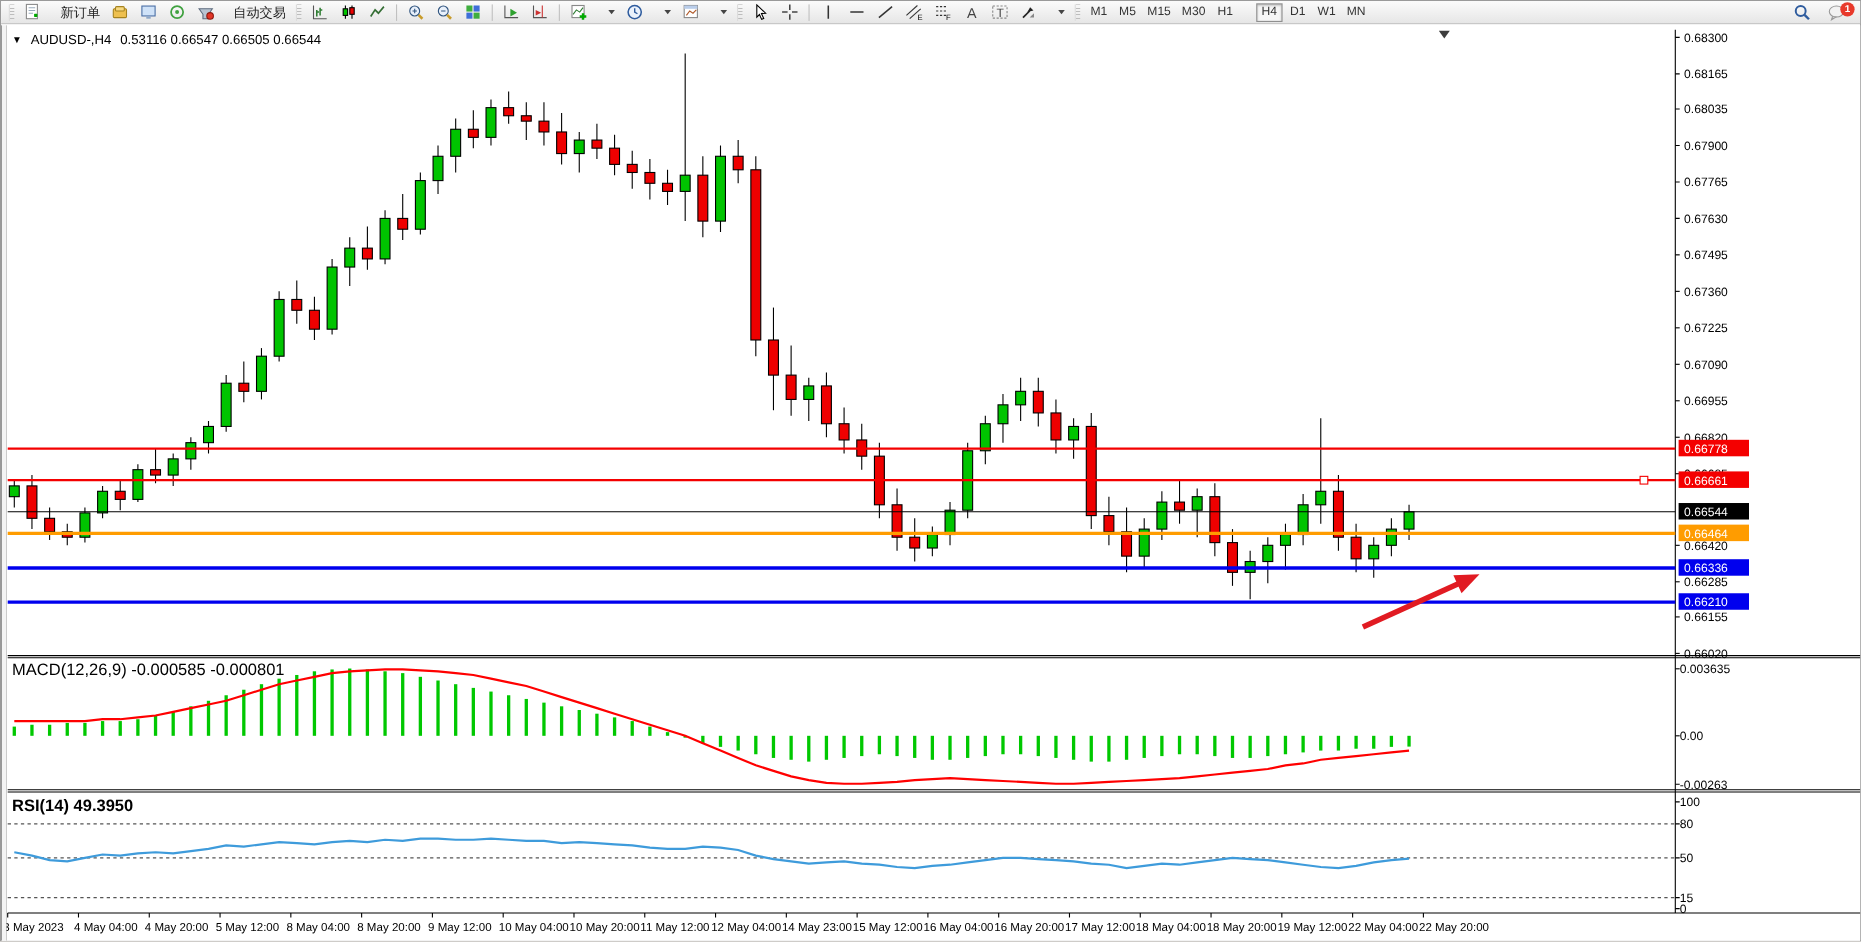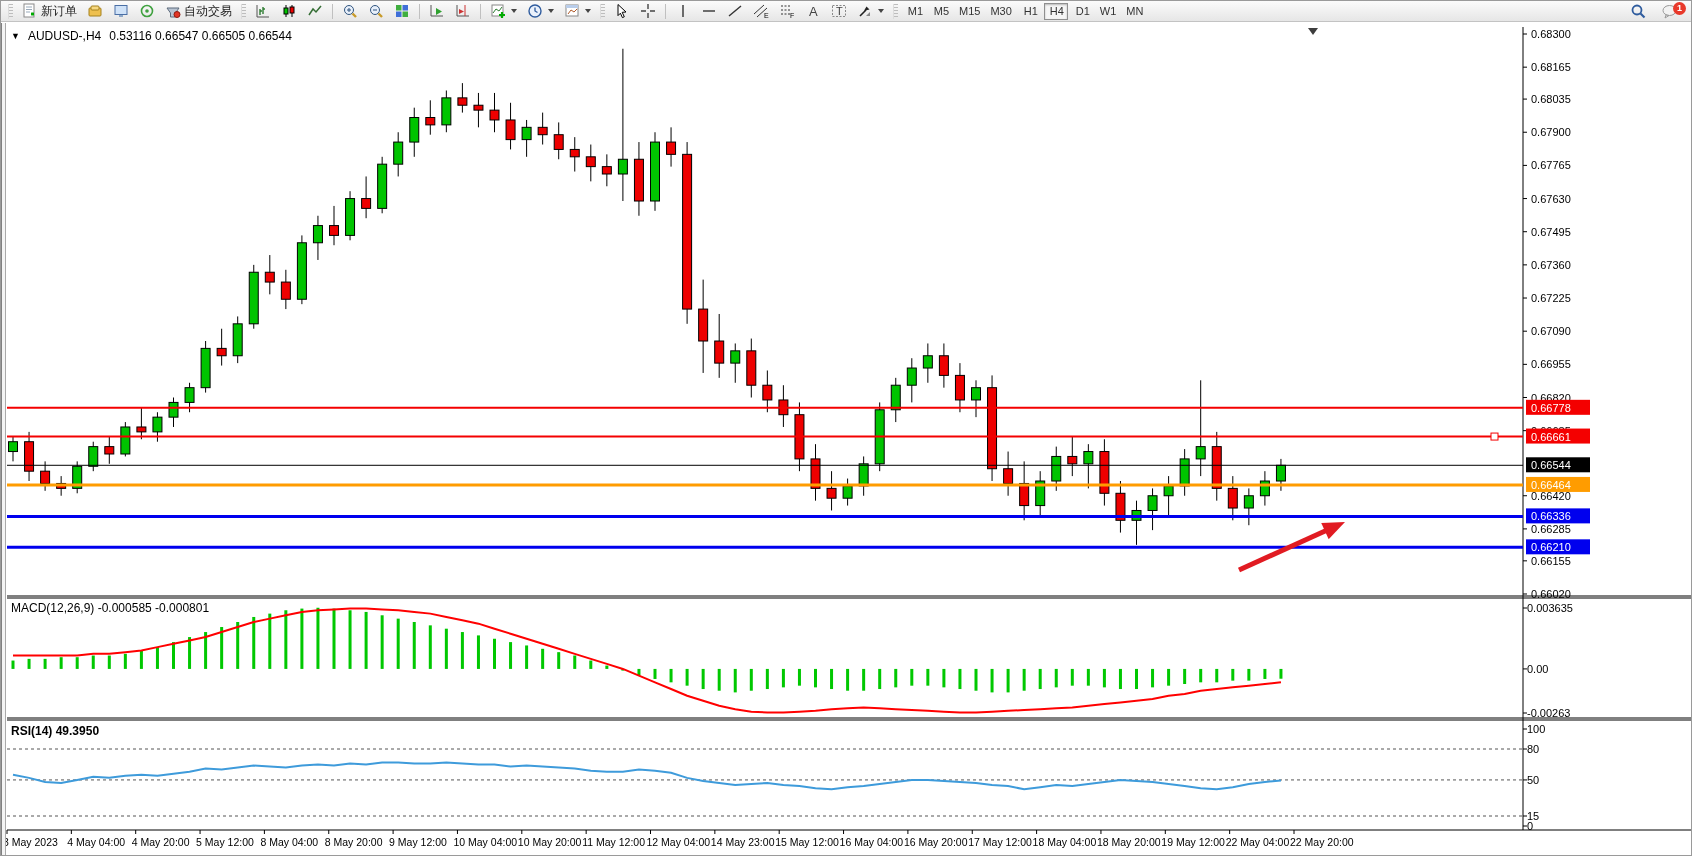--- a/index.html
+++ b/index.html
@@ -5,39 +5,39 @@
   html,body{margin:0;padding:0;background:#d4d0c8;}
   *{box-sizing:border-box;font-family:"Liberation Sans",sans-serif;}
   .app{position:relative;width:1692px;height:856px;background:#fff;overflow:hidden;border:1px solid #9a9a9a;}
   
   .toolbar{position:absolute;left:0;top:0;width:1692px;height:21px;
     background:linear-gradient(#fbfbfb,#e6e6e6);border-bottom:1px solid #c3c3c3;
     display:flex;align-items:center;padding:0 4px;gap:2px;z-index:40;}
   .grip{width:5px;height:15px;margin:0 3px;
     background:repeating-linear-gradient(to bottom,#bdbdbd 0 1px,transparent 1px 3px);
     border-left:1px solid #dcdcdc;}
-  .tbtn{display:flex;align-items:center;gap:3px;height:19px;padding:0 3px;border:1px solid transparent;
+  .tbtn{display:flex;align-items:center;gap:17px;height:19px;padding:0 3px;border:1px solid transparent;
     background:transparent;font-size:12px;color:#1d1d1d;cursor:default;}
   .sep{width:1px;height:15px;background:#c0c0c0;margin:0 3px;}
   .caret{width:0;height:0;border-left:3px solid transparent;border-right:3px solid transparent;border-top:4px solid #444;margin-left:2px;}
   .tf{min-width:24px;height:17px;border:1px solid transparent;background:transparent;
-    font-size:11px;color:#333;text-align:right;padding:0 3px;}
-  .tf.active{border:1px solid #8f8f8f;background:#f6f6f6;box-shadow:inset 0 1px 2px rgba(0,0,0,.25);}
+    font-size:11px;color:#333;text-align:center;padding:0 3px;}
+  .tf.active{border:1px solid #8f8f8f;background:#f6f6f6;box-shadow:inset 0 1px 2px rgba(0,0,0,.25);margin-left:14px;}
   .toolbar-right{margin-left:auto;display:flex;align-items:center;gap:6px;padding-right:6px;position:relative;}
   .badge{position:absolute;top:-1px;right:-4px;min-width:13px;height:13px;border-radius:7px;background:#e8392b;
     color:#fff;font-size:9px;line-height:13px;text-align:center;font-weight:bold;padding:0 2px;}
   .ic{display:block;}
   
   .chartwrap{position:absolute;left:0;top:22px;width:1692px;height:834px;background:#fff;}
   .leftedge{position:absolute;left:0;top:22px;width:5px;height:834px;
     background:linear-gradient(to right,#808080 0 1px,#f4f4f4 1px 4px,#a9a9a9 4px 5px);z-index:5;}
   svg text{font-family:"Liberation Sans",sans-serif;}
   .ohlc-title{position:absolute;left:10px;top:28px;font-size:12px;color:#000;z-index:6;display:flex;gap:8px;align-items:center;}
   .ohlc-title .tri{font-size:9px;}
-  .ind-label{position:absolute;font-size:12px;color:#000;z-index:6;}
+  .ind-label{position:absolute;font-size:15px;color:#000;z-index:6;}
 </style>
 </head>
 <body>
 
 <div class="app">
 
   <div class="toolbar">
     <div class="grip"></div>
 
     <button class="tbtn">

